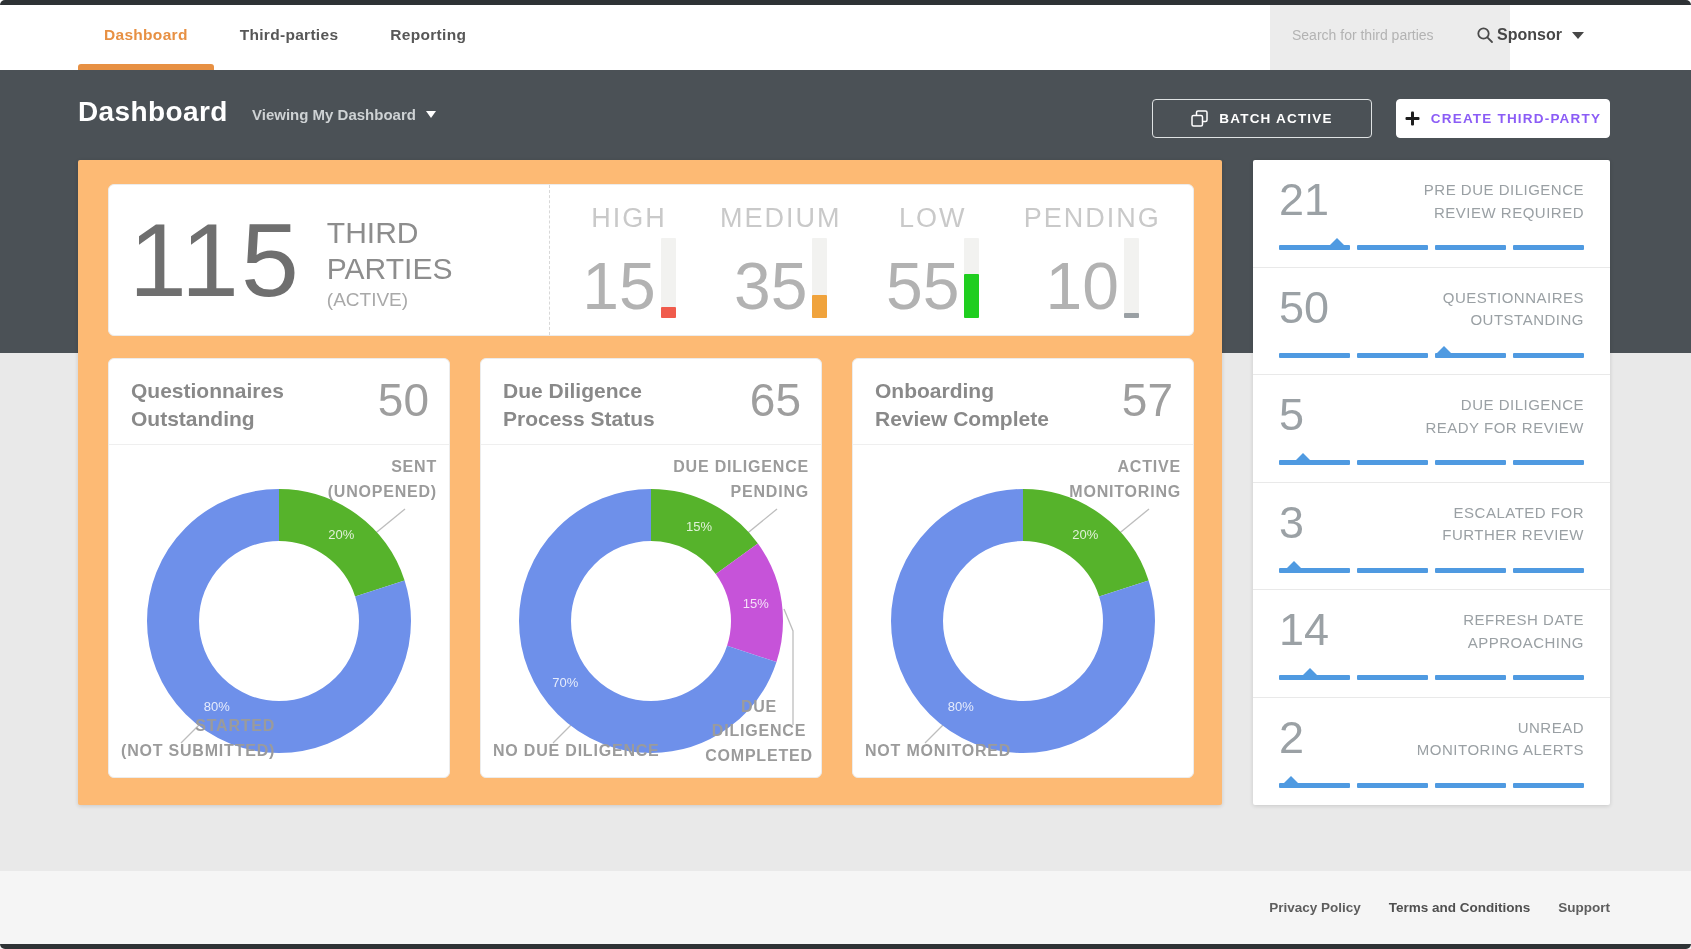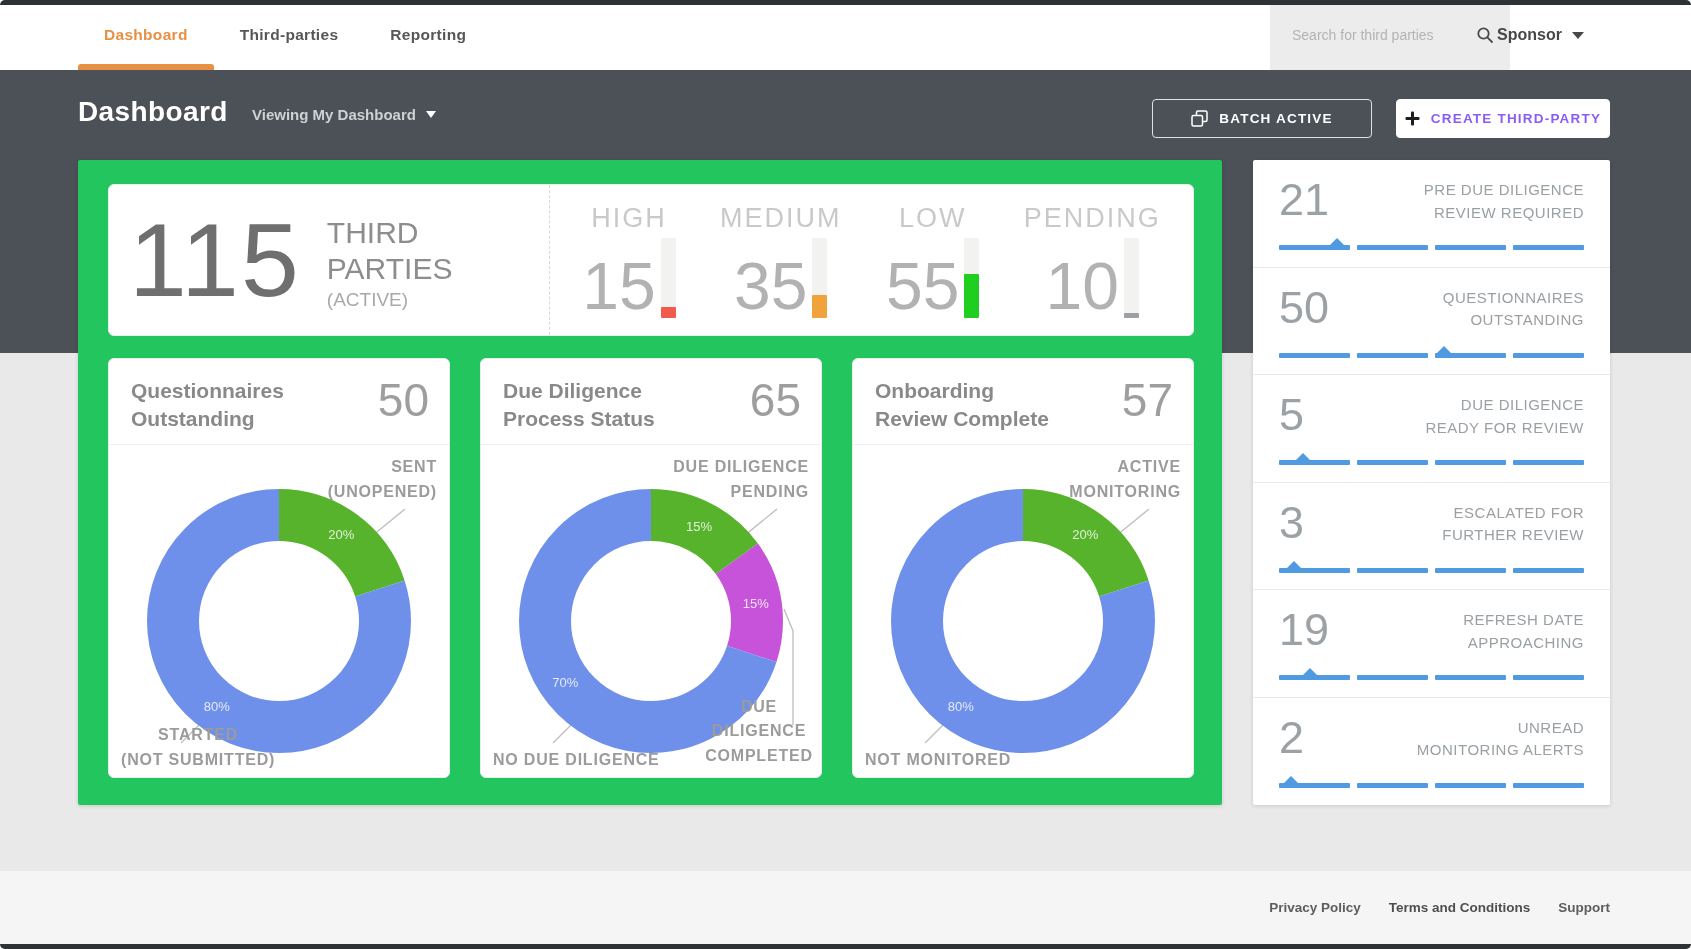--- a/index.html
+++ b/index.html
@@ -41,21 +41,21 @@
          gap:11px; border-radius:4px; font-size:13.5px; font-weight:700; letter-spacing:1.2px; cursor:pointer; }
   .btn-batch { left:1152px; width:220px; border:1px solid #dfe2e3; color:#ffffff; background:transparent; }
   .btn-create { left:1396px; width:214px; background:#ffffff; color:#8b5cf6; border:1px solid #ffffff; }
 
   
   .footer-strip { position:absolute; top:871px; left:0; width:100%; height:78px; background:#f5f5f5; }
   .footer-links { position:absolute; top:900px; right:81px; display:flex; gap:28px; }
   .footer-links a { font-size:13.5px; color:#5d5d5d; font-weight:700; text-decoration:none; cursor:pointer; }
 
   
-  .main-panel { position:absolute; left:78px; top:160px; width:1144px; height:645px; background:#22c55e;
+  .main-panel { position:absolute; left:78px; top:160px; width:1144px; height:645px; background:#fdba74;
          border-radius:2px; box-shadow:0 1px 4px rgba(0,0,0,.14); padding:24px 28px 0 30px; z-index:2; }
 
   .stats-card { display:flex; border:1px solid #ececec; border-radius:6px; height:152px; background:#fff; }
   .stats-left { width:440px; display:flex; align-items:center; padding-left:20px; }
   .big-number { font-size:104px; font-weight:500; color:#6f6f6f; line-height:1; letter-spacing:2px; }
   .big-label { margin-left:26px; padding-top:6px; }
   .big-label .l1 { font-size:30px; color:#8d8d8d; font-weight:500; line-height:1.2; white-space:pre-line; }
   .big-label .l2 { font-size:19px; color:#a9a9a9; font-weight:500; margin-top:2px; }
   .stats-right { flex:1; border-left:1px dashed #d8d8d8; display:flex; justify-content:space-around;
          align-items:center; padding:0 10px; }
@@ -72,21 +72,21 @@
          display:flex; flex-direction:column; }
   .chart-head { display:flex; justify-content:space-between; align-items:flex-start;
          padding:18px 20px 12px 22px; border-bottom:1px solid #efefef; }
   .chart-title { font-size:21px; color:#898989; font-weight:700; line-height:1.32; white-space:pre-line; }
   .chart-total { font-size:46px; color:#9e9e9e; font-weight:500; line-height:1; }
   .chart-body { position:relative; flex:1; }
   .chart-body svg.donut { position:absolute; left:0; top:0; }
   .donut-lbl { position:absolute; font-size:16px; color:#9b9b9b; letter-spacing:.8px; line-height:1.55;
          white-space:pre-line; text-transform:uppercase;font-weight:bold; }
   .lbl-tr { top:10px; right:12px; text-align:right; }
-  .lbl-bl { bottom:4px; left:12px; text-align:center; }
+  .lbl-bl { bottom:13px; left:12px; text-align:right; }
   .lbl-br { bottom:8px; right:4px; width:116px; text-align:center; }
   .leader { stroke:#bdbdbd; stroke-width:1.3; fill:none; }
 
   
   .side-panel { position:absolute; left:1253px; top:160px; width:357px; height:645px; background:#ffffff;
          border-radius:2px; box-shadow:0 1px 4px rgba(0,0,0,.14); z-index:2; }
   .side-row { height:107.5px; padding:17px 26px 0 26px; border-bottom:1px solid #e9e9e9; cursor:pointer; }
   .side-row:last-child { border-bottom:none; }
   .side-top { display:flex; justify-content:space-between; }
   .side-num { font-size:45px; color:#9ba1a5; font-weight:400; line-height:1; min-width:64px; }
@@ -345,21 +345,21 @@
       <div class="segs">
           <div></div>
           <div></div>
           <div></div>
           <div></div>
         </div>
     </div>
   </div>
   <div class="side-row">
     <div class="side-top">
-      <div class="side-num">19</div>
+      <div class="side-num">14</div>
       <div class="side-lbl">REFRESH DATE
 APPROACHING</div>
     </div>
     <div class="side-bar">
       <div class="marker" style="left: 10%;"></div>
       <div class="segs">
           <div></div>
           <div></div>
           <div></div>
           <div></div>

